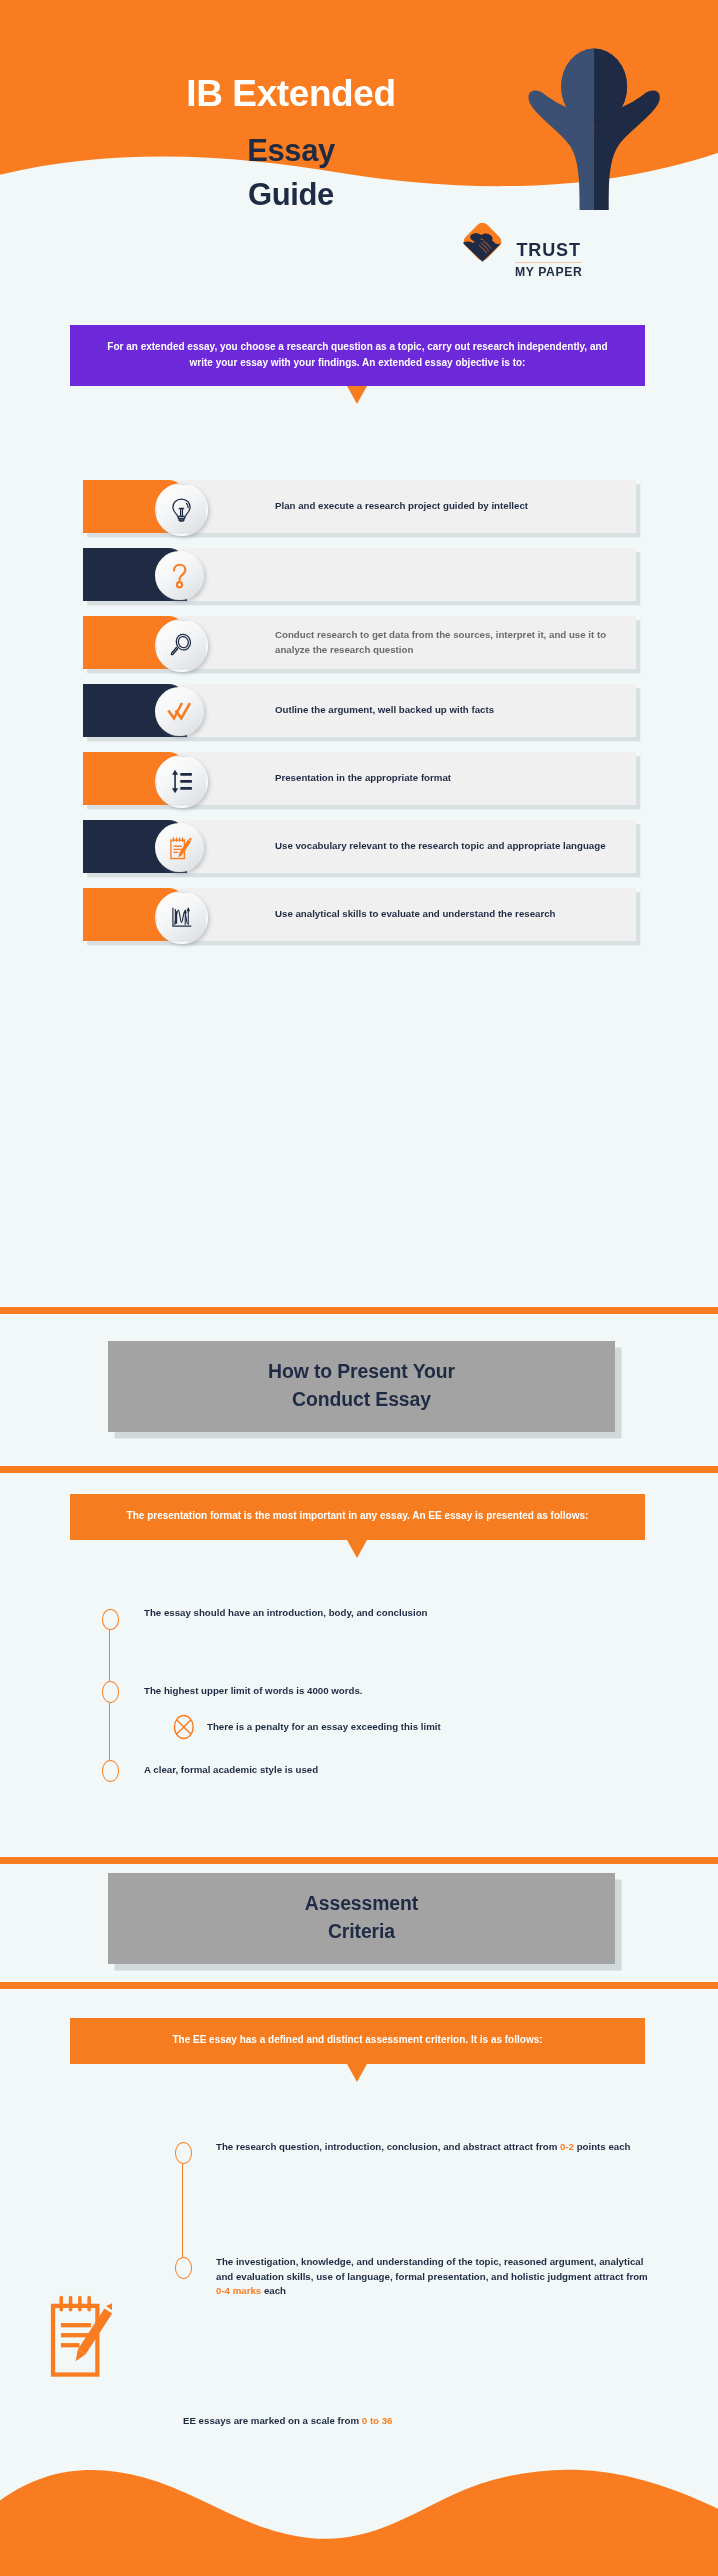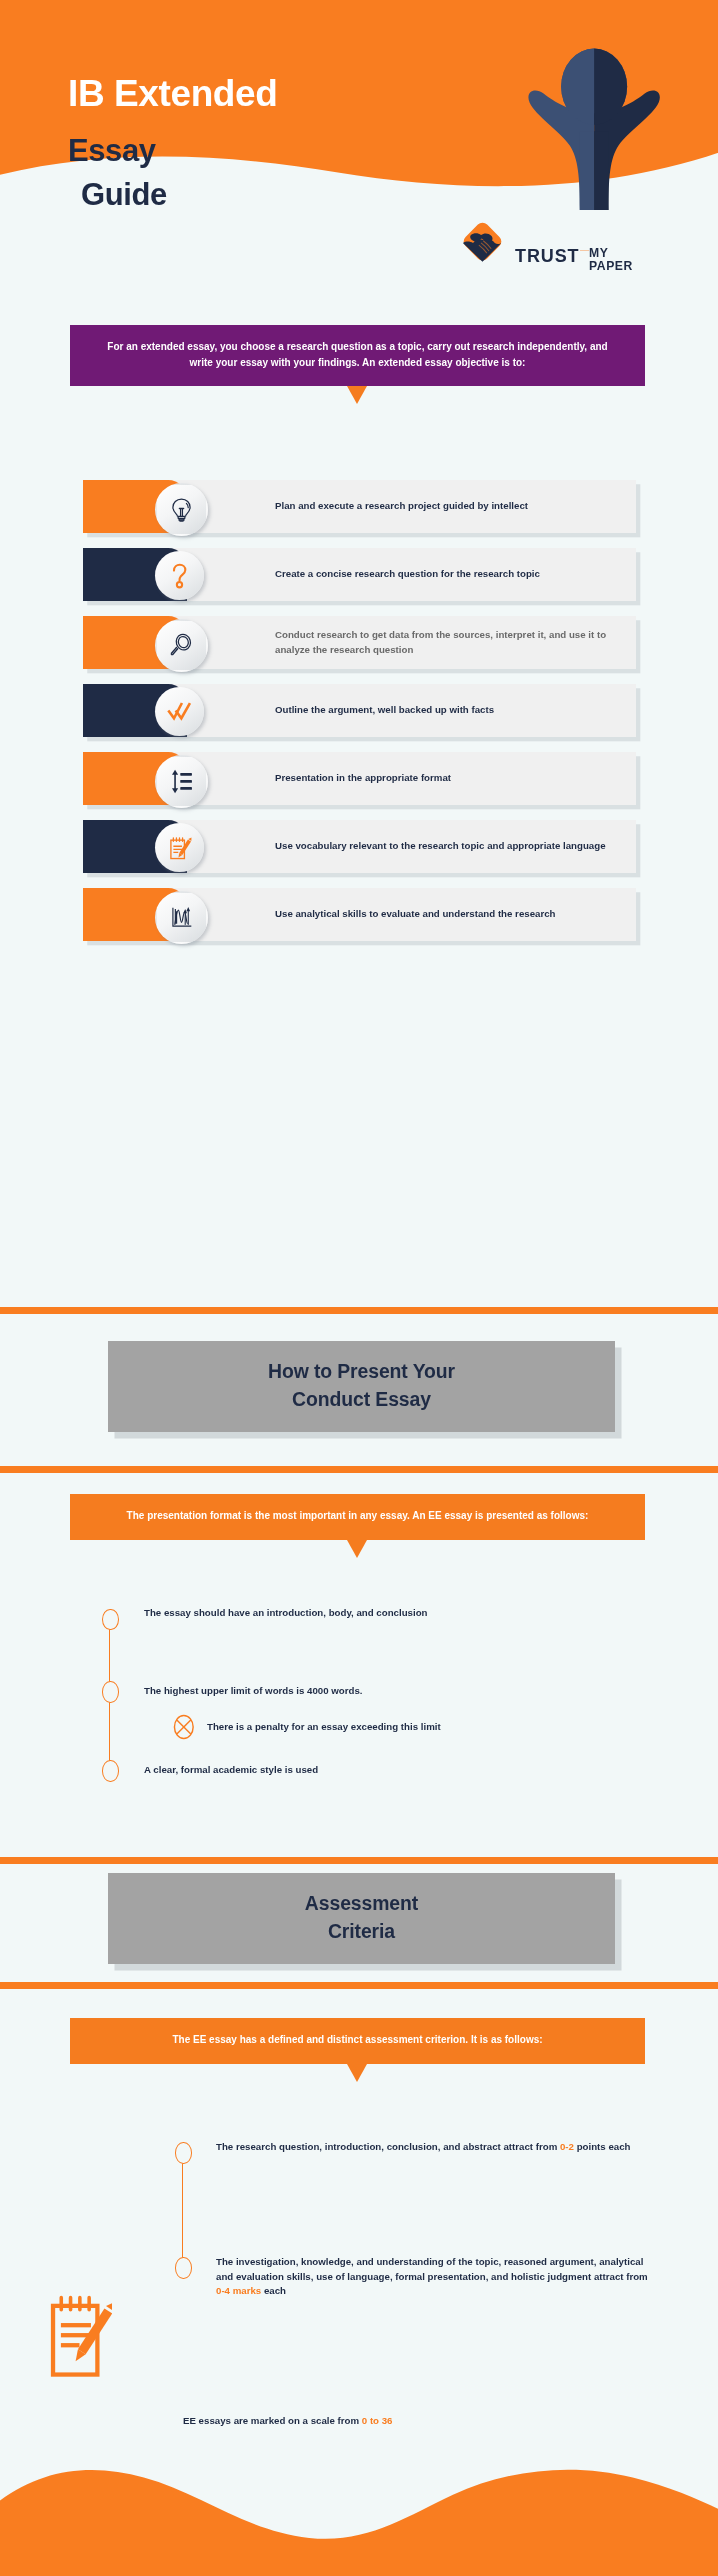--- a/index.html
+++ b/index.html
@@ -6,47 +6,47 @@
   body{
     width:719px;height:2576px;
     background:#f2f8f8;
     font-family:"Liberation Sans", sans-serif;
     overflow:hidden;
     position:relative;
   }
   .page{position:relative;width:719px;height:2576px;overflow:hidden;}
 
   
-  .header{position:absolute;left:0;top:0;width:719px;height:302px;overflow:hidden;}
+  .header{position:absolute;left:0;top:0;width:719px;height:302px;overflow:hidden;text-align:center;}
   .header-wave{position:absolute;left:0;top:0;width:719px;height:230px;}
   .header-figure{position:absolute;left:528px;top:45px;width:133px;height:165px;}
   .title-block{position:absolute;left:68px;top:75px;width:446px;}
   .title-line1{
     font-size:37px;font-weight:bold;color:#ffffff;letter-spacing:-0.4px;
     line-height:1.0;margin:0 0 23px 0;
   }
   .title-line2{
     font-size:31px;font-weight:bold;color:#1f2b45;letter-spacing:-0.4px;
     line-height:1.0;margin:0 0 10px 0;
   }
   .title-line3{
     font-size:31px;font-weight:bold;color:#1f2b45;letter-spacing:-0.4px;
     line-height:1.0;margin:13px;
   }
   .logo{position:absolute;left:460px;top:212px;width:173px;height:58px;display:flex;align-items:center;gap:10px;}
   .logo-mark{width:45px;height:45px;flex:0 0 45px;}
-  .logo-text{display:flex;flex-direction:row;justify-content:center;margin-top:37px;}
+  .logo-text{display:flex;flex-direction:column;justify-content:center;margin-top:37px;}
   .logo-trust{font-size:18px;font-weight:bold;color:#1f2b45;letter-spacing:0.9px;line-height:1;}
   .logo-rule{height:0.7px;background:#f5c7a4;margin:2.9px 0 2.9px 0;width:100%;}
   .logo-my{font-size:12.2px;font-weight:bold;color:#1f2b45;letter-spacing:0.6px;line-height:1;}
 
   
   .intro-banner{
     position:absolute;left:70px;top:325px;width:575px;
-    background:#701a75;
+    background:#6d28d9;
     padding:14.4px 24.4px 16px 24.4px;
     box-sizing:border-box;
     text-align:center;
   }
   .intro-banner p{
     margin:0;color:#ffffff;font-size:10px;font-weight:bold;line-height:1.55;
   }
   .banner-arrow{
     position:absolute;left:50%;margin-left:-10.8px;bottom:-18px;
     width:0;height:0;border-left:10.8px solid transparent;border-right:10.8px solid transparent;
@@ -207,21 +207,20 @@
         <div class="card-body"></div>
         <div class="card-block"></div>
         <div class="card-badge">
           <svg viewBox="0 0 44 44" width="27" height="27">
             <g fill="none" stroke="#f97d20" stroke-width="3.4" stroke-linecap="round">
               <path d="M13,14 C13,8 17.5,4.5 22.5,4.5 C27.5,4.5 31.5,8 31.5,13 C31.5,18.5 26.5,20.5 24,23.5 C22.3,25.6 22,27.5 22,30"></path>
               <ellipse cx="22" cy="37" rx="4.3" ry="4.3"></ellipse>
             </g>
           </svg>
         </div>
-        <div class="card-text">Create a concise research question for the research topic</div>
       </div>
       <div class="card orange">
         <div class="card-body"></div>
         <div class="card-block"></div>
         <div class="card-badge">
           <svg viewBox="0 0 44 44" width="27" height="27">
             <g fill="none" stroke="#1f2b45" stroke-width="2">
               <ellipse cx="25" cy="16.5" rx="11.5" ry="12.8" transform="rotate(-18 25 16.5)"></ellipse>
               <ellipse cx="25" cy="16.5" rx="8" ry="9.2" transform="rotate(-18 25 16.5)"></ellipse>
               <path d="M16.5,26.5 L7,37.5" stroke-width="2.2"></path>

